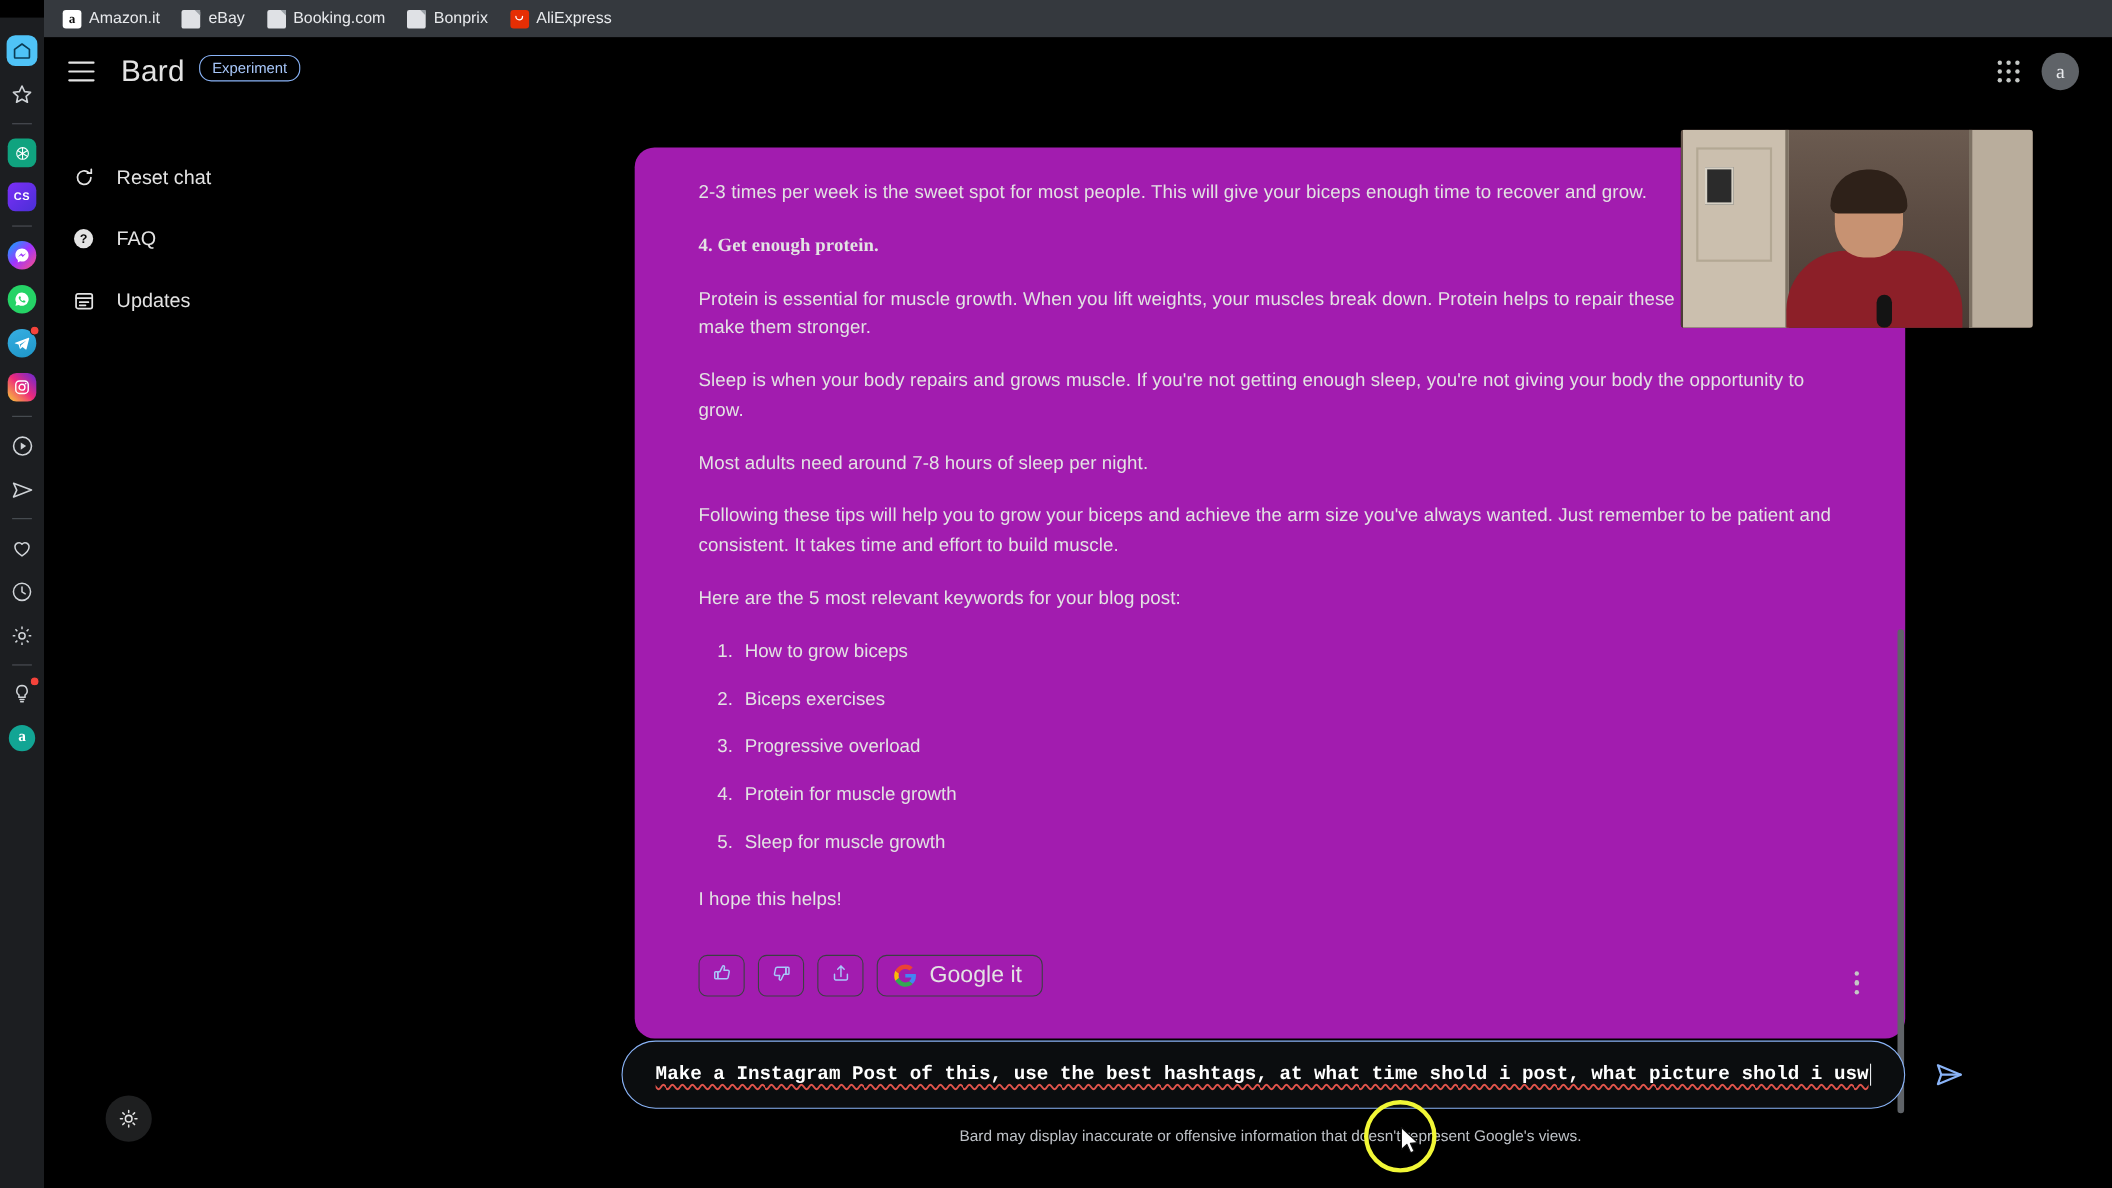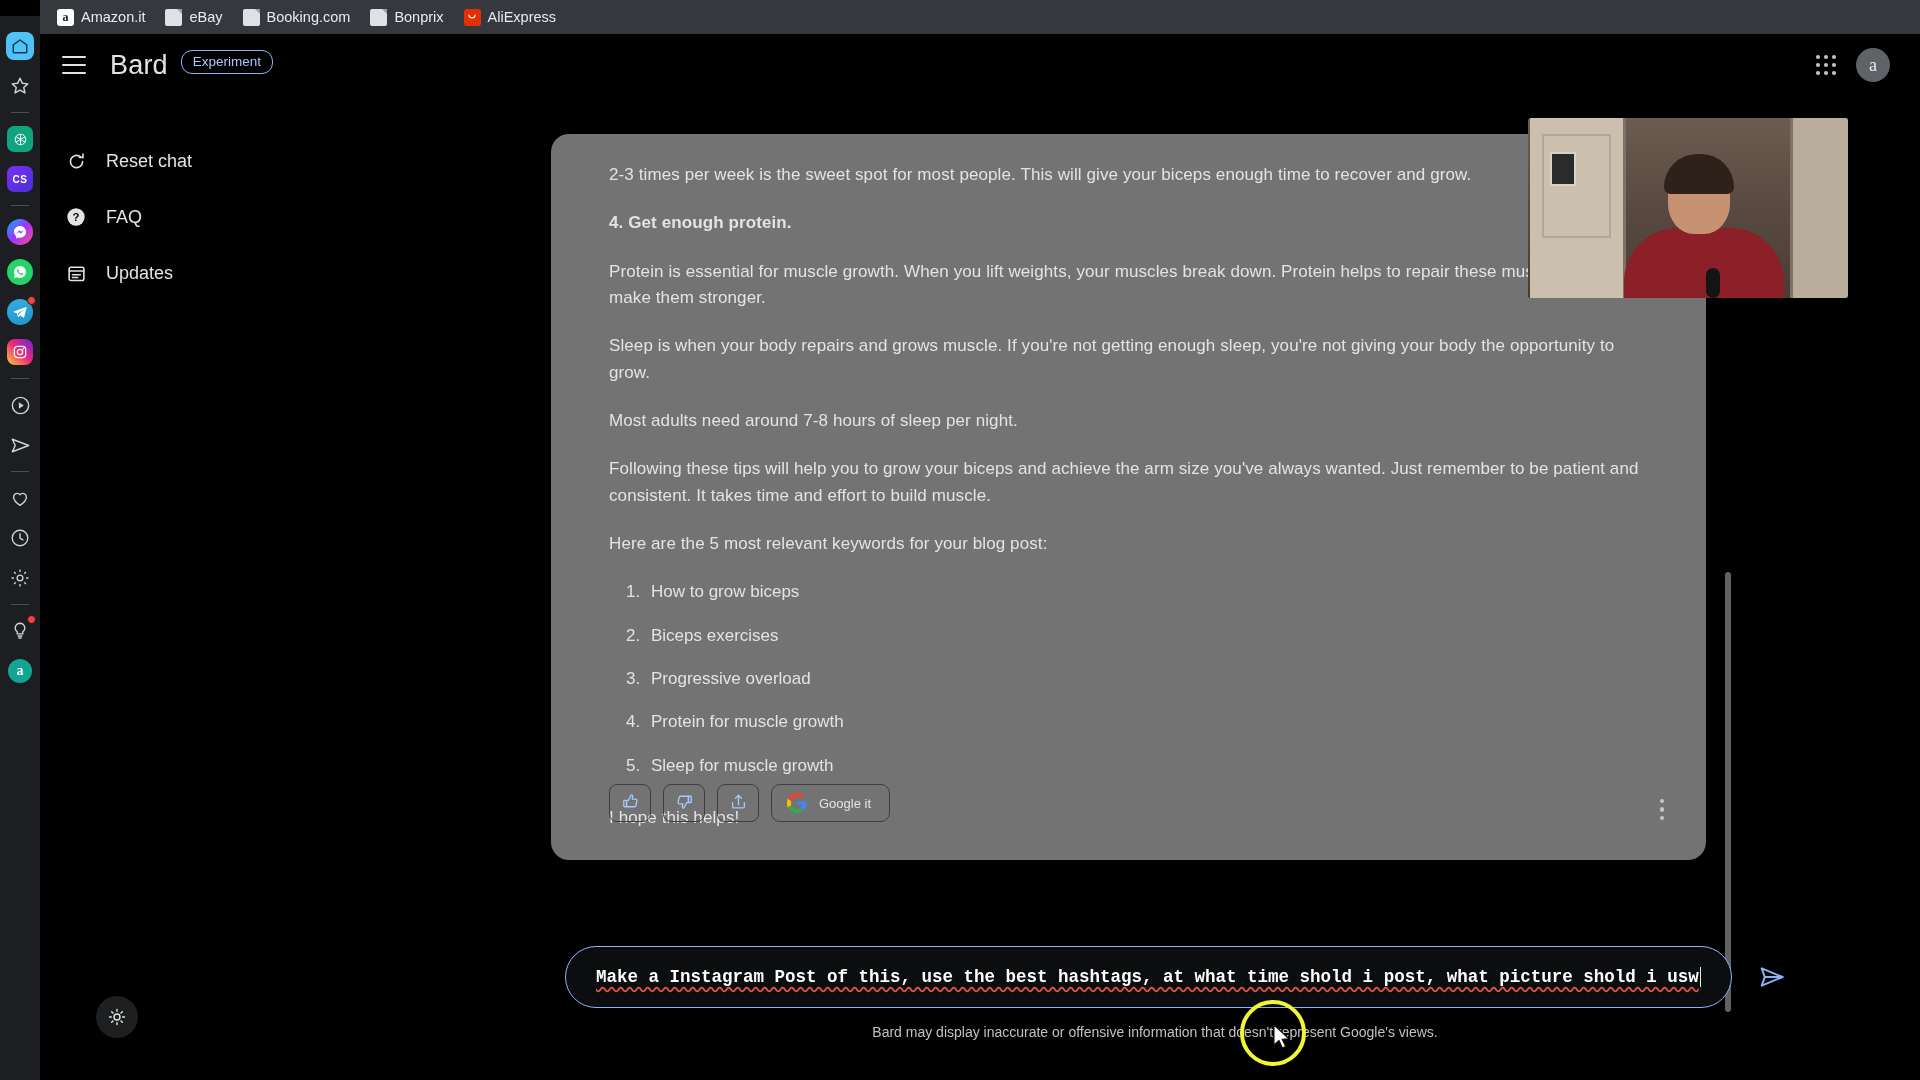--- a/index.html
+++ b/index.html
@@ -85,38 +85,38 @@
 
   .darkmode-btn{
     position:absolute; left:56px; bottom:42px;
     width:42px;height:42px;border-radius:50%;
     background:#1e1f20; display:flex;align-items:center;justify-content:center;
   }
 
   
   .convo{ position:absolute; left:485px; top:68px; width:1200px; height:930px; }
   .bubble{
-    position:absolute; left:26px; top:32px; width:1155px; height:726px;
-    background:#737373; border-radius:18px; overflow:hidden;
+    position:absolute; left:52px; top:32px; width:1155px; height:810px;
+    background:#a21caf; border-radius:18px; overflow:hidden;
   }
   .bubble-inner{ padding:28px 60px 0 58px; }
   .p{ color:#e3e3e3; font-size:17px; line-height:1.55; margin-bottom:22px; letter-spacing:.1px; }
-  .p.bold{ font-weight:bold; }
+  .p.bold{ font-weight:bold;font-family:Liberation Serif, serif; }
   .klist{ margin:20px 0 26px 0; padding-left:36px; }
   .klist li{ color:#e3e3e3; font-size:17px; line-height:1.55; margin-bottom:17px; padding-left:6px; }
 
   .actions{ position:absolute; left:58px; bottom:38px; display:flex; align-items:center; gap:12px; }
   .act-btn{
     width:42px;height:38px;border:1px solid #3c4043;border-radius:8px;
     display:flex;align-items:center;justify-content:center;background:transparent;
   }
   .google-btn{
     height:38px;border:1px solid #3c4043;border-radius:9px;
     display:flex;align-items:center;gap:11px;padding:0 18px 0 14px;
-    color:#e3e3e3;font-size:13px;background:transparent;
+    color:#e3e3e3;font-size:21px;background:transparent;
   }
   .gicon{ width:22px;height:22px;flex:0 0 auto; }
   .kebab{ position:absolute; right:42px; bottom:40px; display:flex; flex-direction:column; gap:4px; align-items:center; }
   .kebab i{ width:4.5px;height:4.5px;border-radius:50%;background:#c4c7c5;display:block; }
 
   
   .scrolltrack{ position:absolute; right:-6px; top:0; width:6px; height:930px; }
   .scrollthumb{ position:absolute; right:0; top:470px; width:6px; height:440px; border-radius:3px; background:#5f6368; }
 
   

